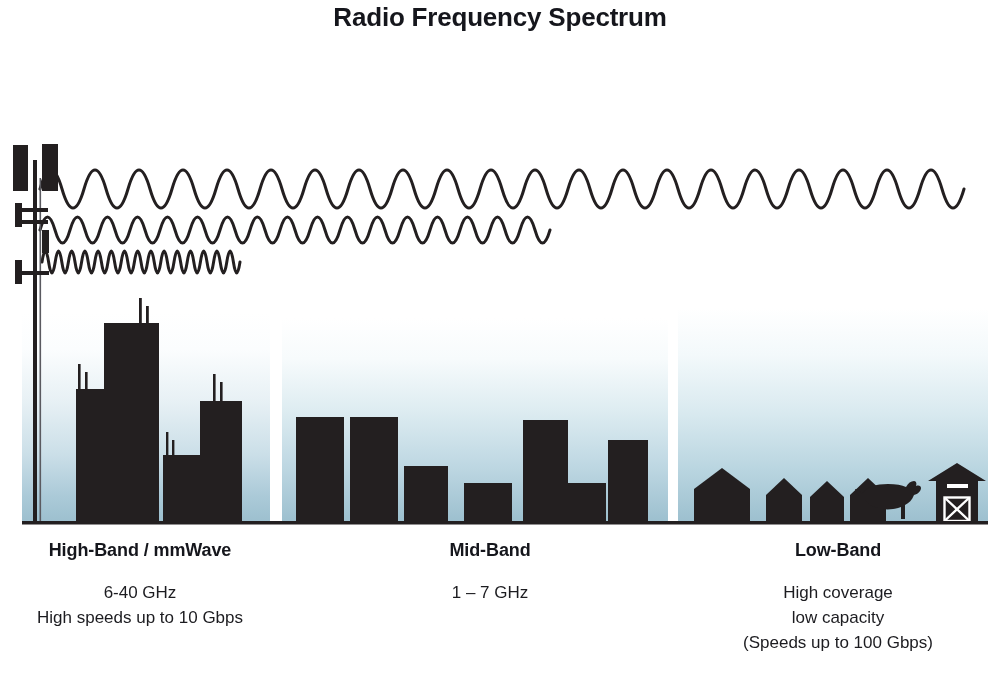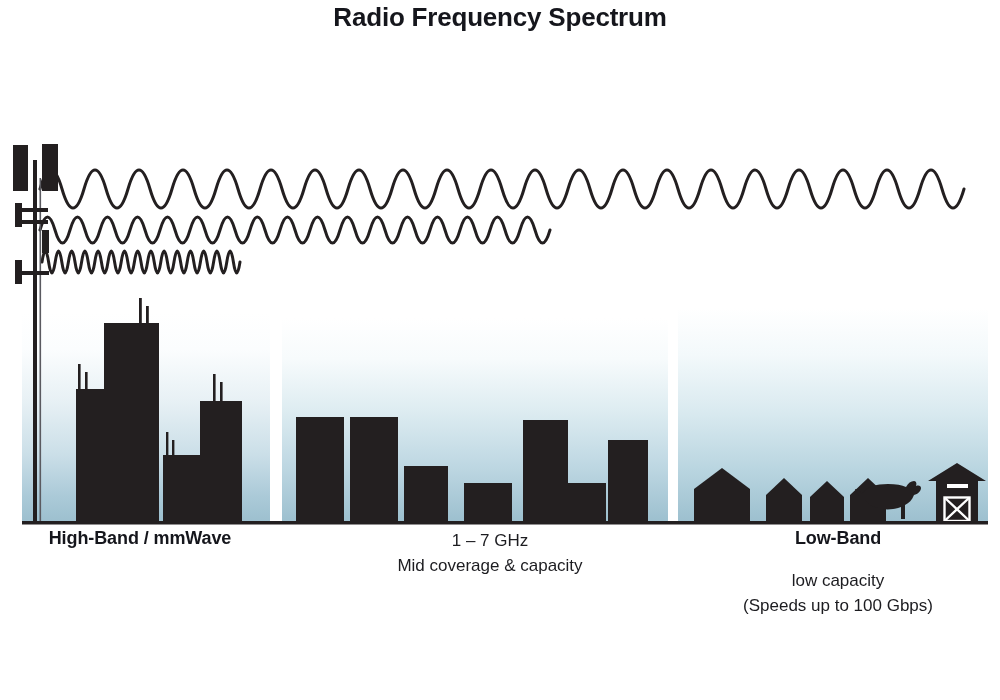--- a/index.html
+++ b/index.html
@@ -41,21 +41,21 @@
     position: absolute;
     left: 0; top: 0;
     width: 1000px;
     height: 700px;
   }
 
   
   .captions {
     position: absolute;
     left: 0;
-    top: 528px;
+    top: 540px;
     width: 916px;
     height: 156px;
   }
   .col {
     position: absolute;
     top: 0;
     text-align: center;
   }
   .col-high { left: 8px;   width: 264px; }
   .col-mid  { left: 330px; width: 320px; }
@@ -264,32 +264,37 @@
     </g>
 
     <rect x="22" y="521" width="966" height="3.5" fill="#231f20"></rect>
 
   </svg>
 
   <div class="captions">
 
     <div class="col col-high">
       <div class="band-name">High-Band / mmWave</div>
+      <div class="band-lines">
+        <div>6-40 GHz</div>
+        <div>High speeds up to 10 Gbps</div>
+      </div>
     </div>
 
     <div class="col col-mid">
+      <div class="band-name">Mid-Band</div>
       <div class="band-lines">
         <div>1 – 7 GHz</div>
-        <div>Mid coverage &amp; capacity</div>
       </div>
     </div>
 
     <div class="col col-low">
       <div class="band-name">Low-Band</div>
       <div class="band-lines">
+        <div>High coverage</div>
         <div>low capacity</div>
         <div>(Speeds up to 100 Gbps)</div>
       </div>
     </div>
 
   </div>
 
 </div>
 
 </body></html>

